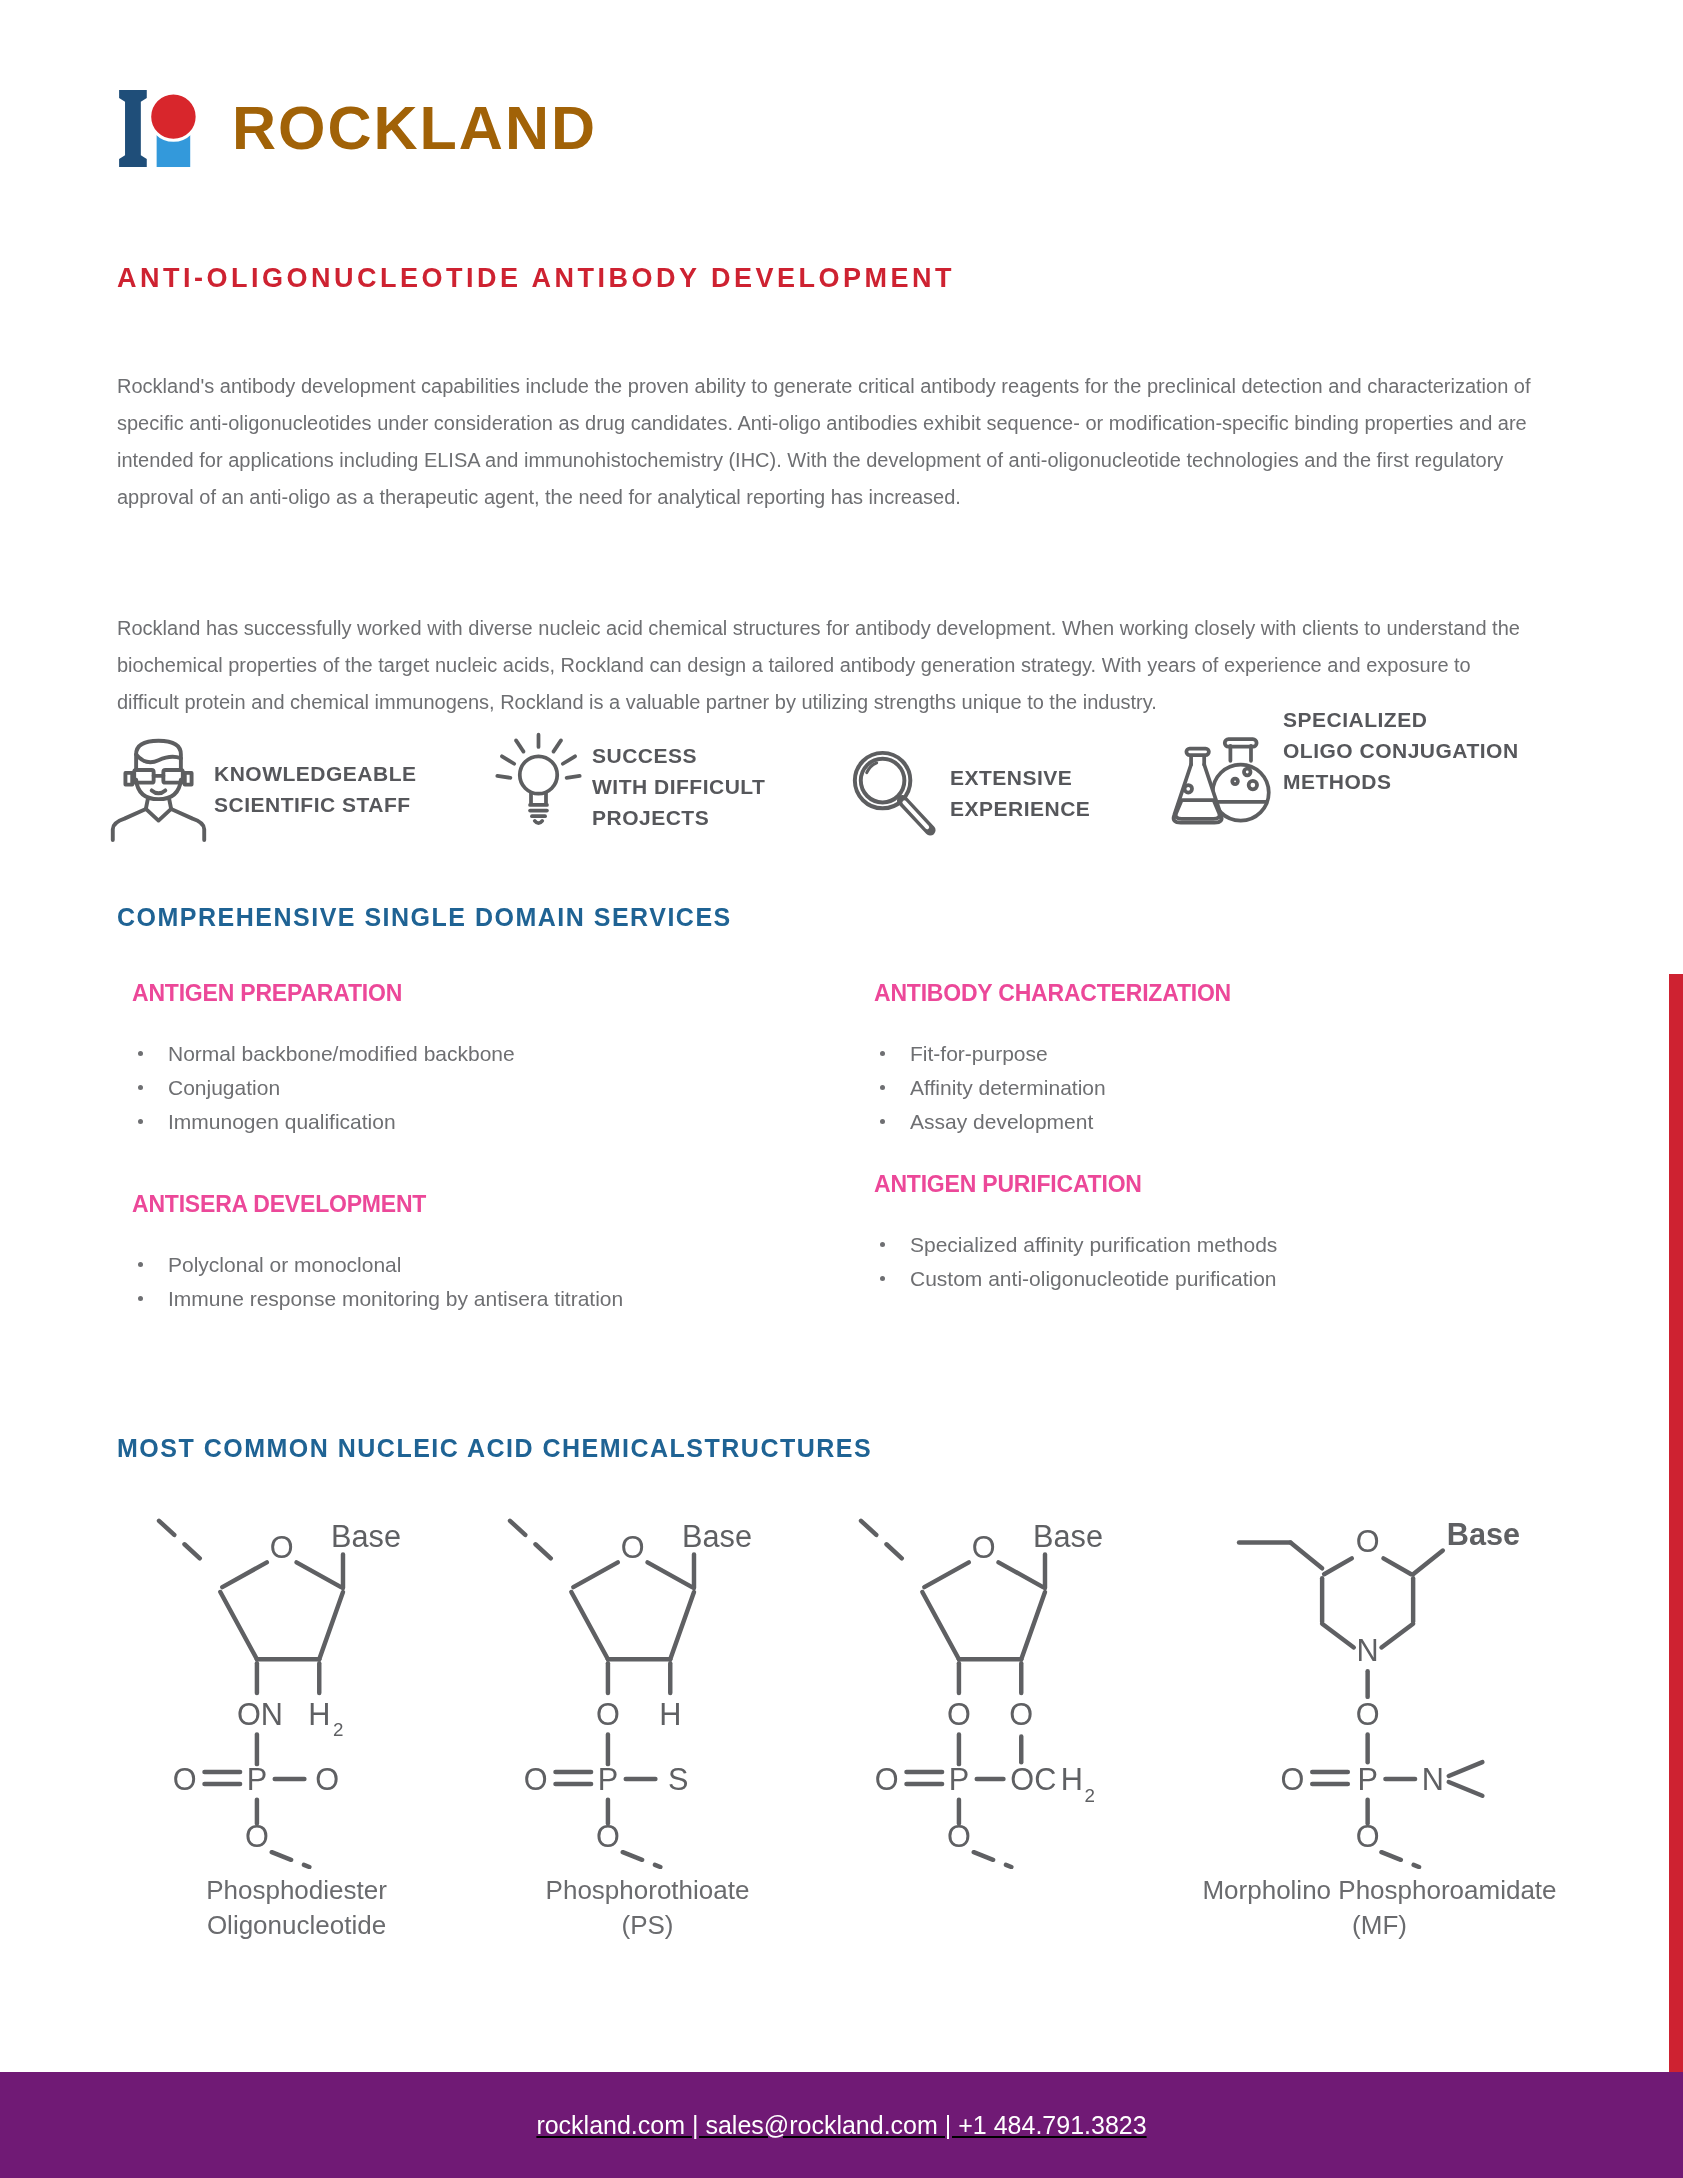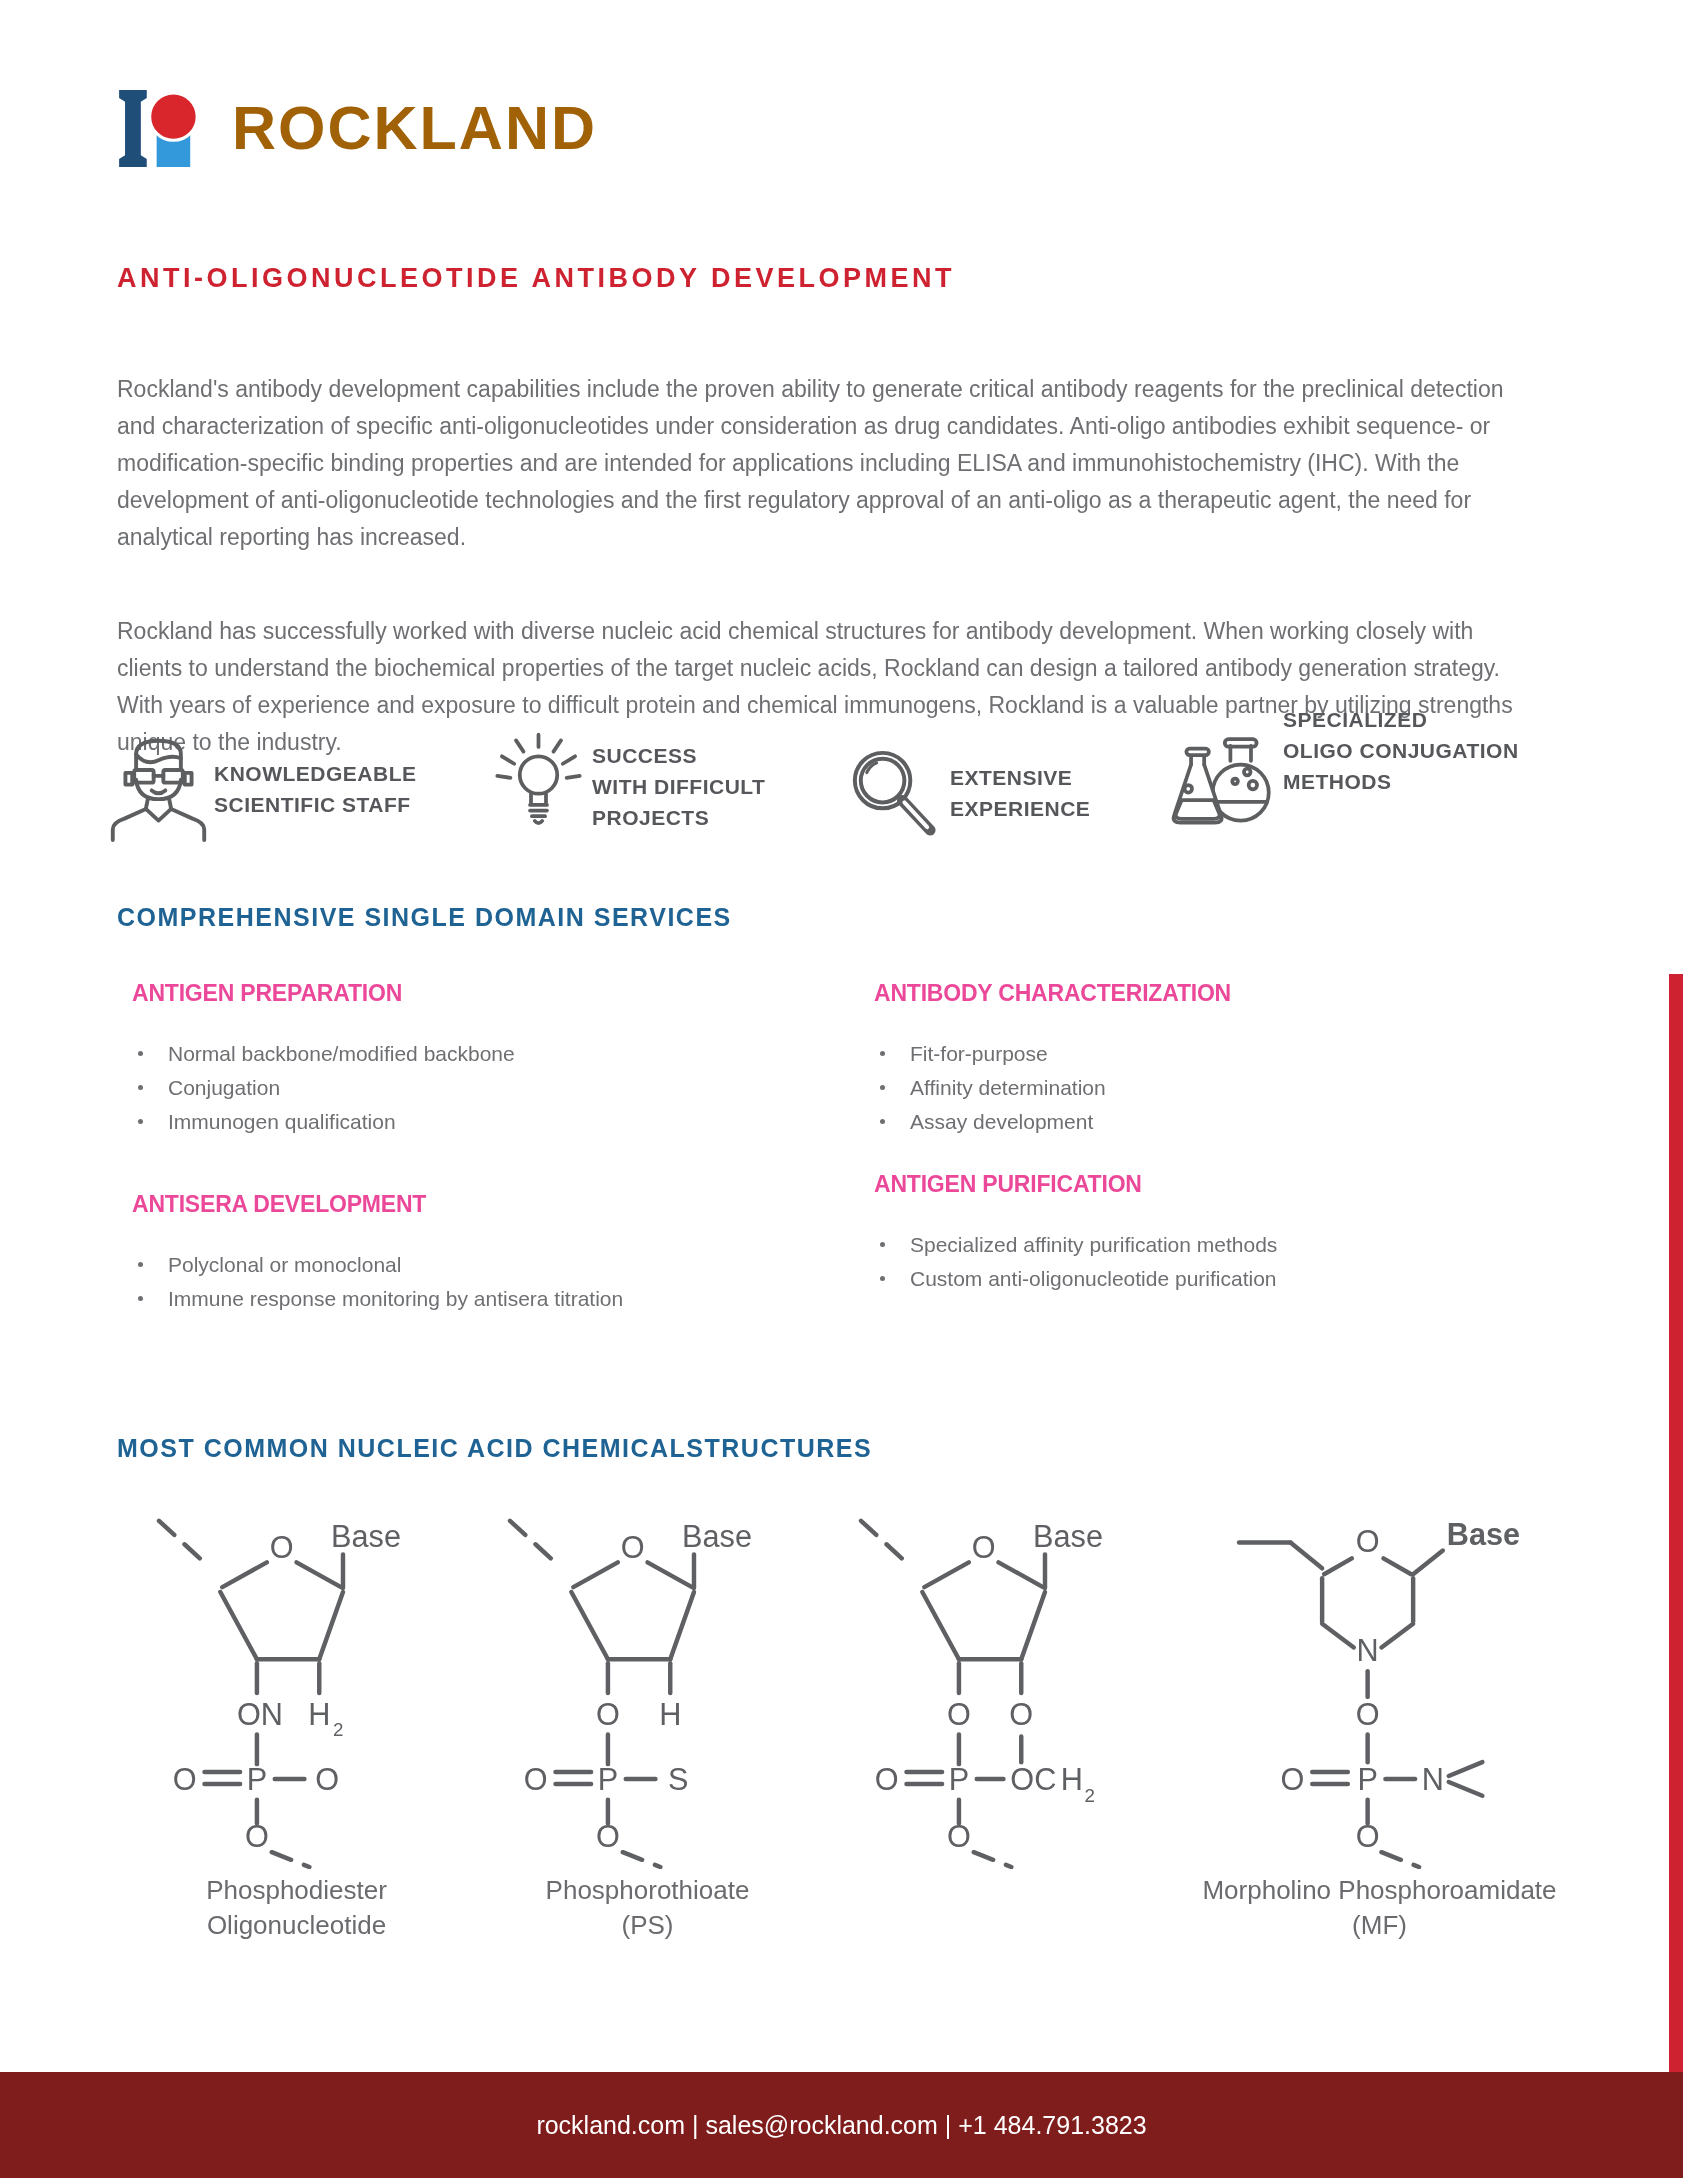--- a/index.html
+++ b/index.html
@@ -12,21 +12,21 @@
   .logo-text { color:#a16207; font-weight:bold; font-size:61px; letter-spacing:2px; line-height:79px; }
   
   .title { position:absolute; left:117px; top:263px; color:#ce2231; font-weight:bold;
            font-size:27px; letter-spacing:3.5px; }
   .blue-heading { position:absolute; left:117px; color:#1f6394; font-weight:bold;
                   font-size:25px; letter-spacing:1.5px; }
   #services-heading { top:903px; }
   #structures-heading { top:1434px; }
   
   .para { position:absolute; left:117px; width:1416px; color:#6e6f72;
-          font-size:23px; line-height:37px; }
+          font-size:20px; line-height:37px; }
   #para1 { top:348px; }
   #para2 { top:590px; }
   
   .feat-icon { position:absolute; }
   .feat-icon svg { display:block; }
   .icon-stroke { stroke:#5d5e60; stroke-width:4; fill:none; stroke-linecap:round; stroke-linejoin:round; }
   .feat-label { position:absolute; color:#56575b; font-weight:bold; font-size:21px;
                 line-height:31px; letter-spacing:0.5px; }
   
   .svc { position:absolute; width:713px; }
@@ -41,21 +41,21 @@
   .struct.s0,.struct.s1,.struct.s2 { width:351px; }
   .struct.s3 { width:411px; }
   .chem { display:block; margin:0 auto; }
   .chem line { stroke:#5f6063; stroke-width:4.5; stroke-linecap:round; }
   .chem line.dashline { stroke-dasharray:21 14; }
   .chem text { fill:#5f6063; font-family:"Liberation Sans", sans-serif; font-size:31px; }
   .chem text.small { font-size:19px; }
   .chem text.bold { font-weight:bold; }
   .cap { margin-top:4px; color:#6a6b6e; font-size:26px; line-height:35px; }
   
-  .footer { position:absolute; left:0; top:2072px; width:1683px; height:106px; background:#7f1d1d; }
+  .footer { position:absolute; left:0; top:2072px; width:1683px; height:106px; background:#701a75;text-decoration:underline; }
   .footer-text { width:100%; text-align:center; color:#ffffff; font-size:25px; line-height:106px; }
   .accent-bar { position:absolute; left:1669px; top:974px; width:14px; height:1099px; background:#ce2231; }
 </style>
 </head>
 <body>
 
 <div class="page">
 
   <div class="logo">
     <svg width="101" height="79" viewBox="0 0 102 80">

